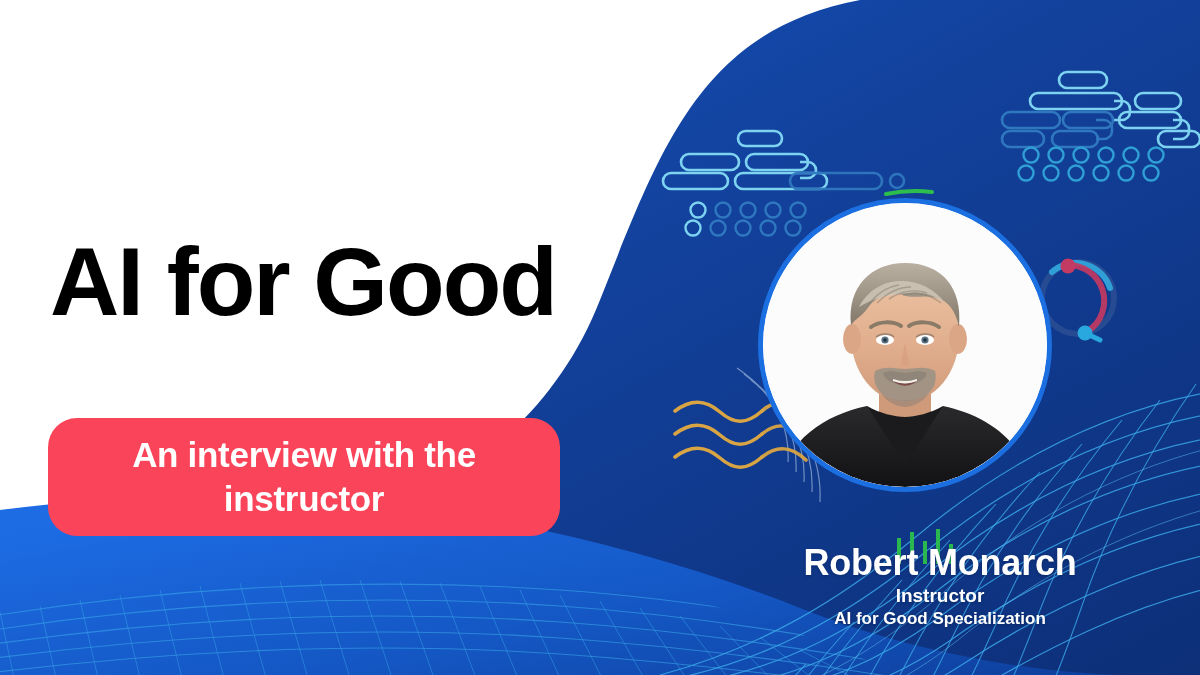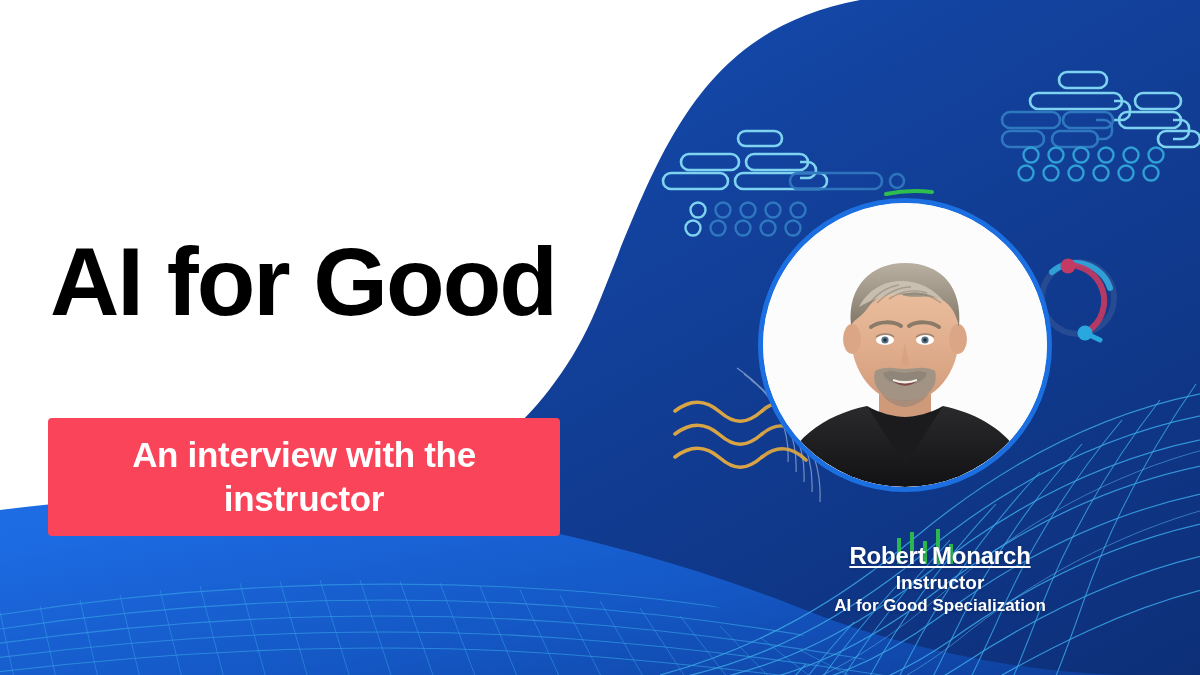--- a/index.html
+++ b/index.html
@@ -36,21 +36,21 @@
     white-space: nowrap;
   }
   
   #badge {
     position: absolute;
     left: 48px;
     top: 418px;
     width: 512px;
     height: 118px;
     background: #fa4459;
-    border-radius: 4px;
+    border-radius: 29px;
     display: flex;
     align-items: center;
     justify-content: center;
     text-align: center;
     box-sizing: border-box;
     padding: 0 26px;
   }
   #badge-text {
     color: #ffffff;
     font-size: 35px;
@@ -79,26 +79,25 @@
   #name-block {
     position: absolute;
     left: 760px;
     top: 543px;
     width: 360px;
     text-align: center;
     color: #ffffff;
     z-index: 40;
   }
   #person-name {
-    font-size: 24px;
+    font-size: 36px;
     font-weight: 700;
     letter-spacing: -0.2px;
     line-height: 1.12;
     text-shadow: 0 1px 3px rgba(6,28,74,0.45);
-    text-decoration: underline;
   }
   #person-role {
     font-size: 19px;
     font-weight: 700;
     line-height: 1.25;
     margin-top: 1px;
     text-shadow: 0 1px 3px rgba(6,28,74,0.45);
   }
   #person-program {
     font-size: 17px;

